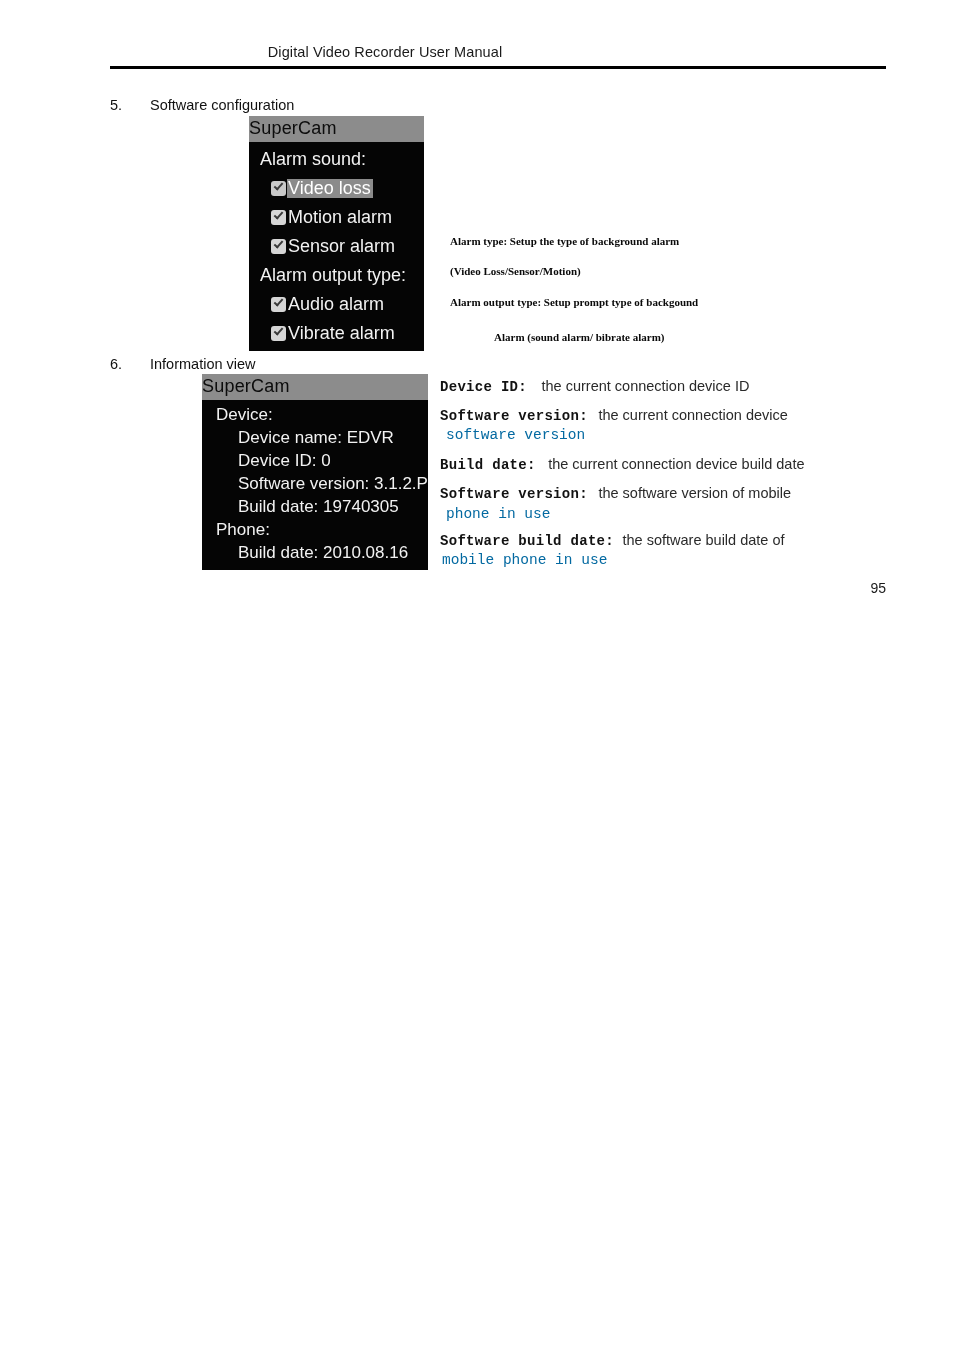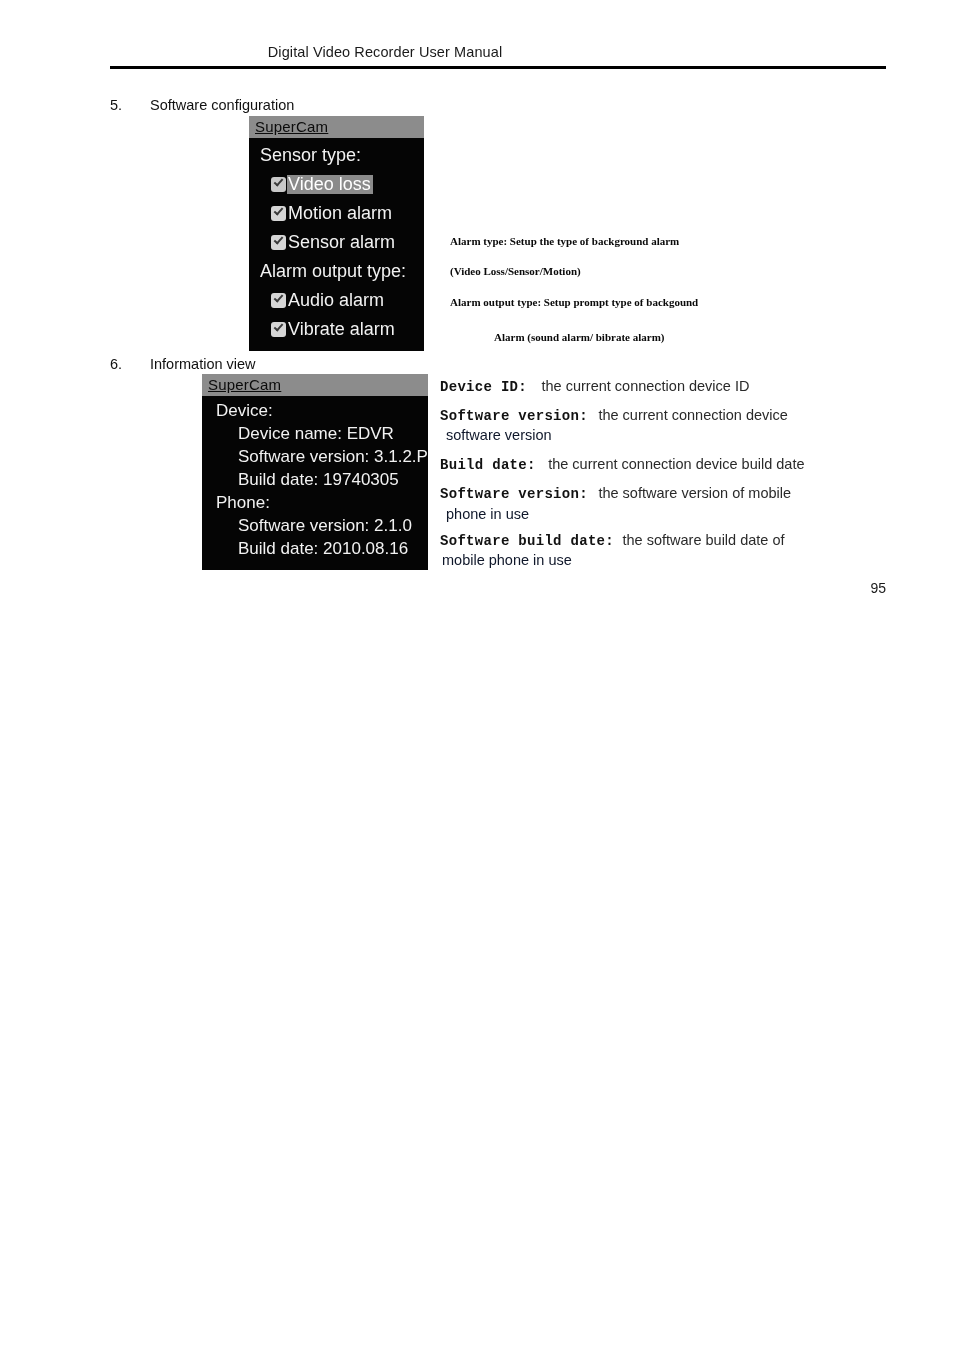--- a/index.html
+++ b/index.html
@@ -48,25 +48,24 @@
 
   
   .phone-panel {
     position: absolute;
     background: #050505;
     box-sizing: border-box;
   }
   .panel-title {
     background: #8c8c8c;
     color: #0c0c0c;
-    font-size: 15px;
+    font-size: 18px;
     line-height: 1.28;
-    padding: 1px 0 2px 6px;
+    padding: 1px 0 2px 0;
     letter-spacing: 0.2px;
-    text-decoration: underline;
   }
   .panel-body {
     padding-top: 3px;
   }
   .panel-row {
     color: #f2f2f2;
     font-size: 17.5px;
     line-height: 1.0;
     white-space: nowrap;
     display: flex;
@@ -144,23 +143,23 @@
     font-size: 14px;
     letter-spacing: 0.3px;
   }
   .ann-desc {
     font-family: "Liberation Sans", sans-serif;
     font-size: 14.5px;
     color: #2a2a2a;
   }
   .ann-cont {
     position: absolute;
-    font-family: Liberation Sans, sans-serif;
-    font-size: 14.5px;
-    color: #0f172a;
+    font-family: Liberation Mono, monospace;
+    font-size: 14.5px;
+    color: #0369a1;
     white-space: nowrap;
   }
 
   
   .page-number {
     position: absolute;
     right: 68px;
     top: 580px;
     font-size: 14px;
     color: #1a1a1a;
@@ -174,21 +173,21 @@
 
 <div class="list-item" style="left:110px; top:97px;">
   <span class="num">5.</span><span>Software configuration</span>
 </div>
 
 <div class="phone-panel" id="alarm-panel" style="left:249px; top:116px; width:175px; height:235px;">
   <div class="panel-title">SuperCam</div>
   <div class="panel-body">
 
     <div class="panel-row">
-      <span class="row-label">Sensor type:</span>
+      <span class="row-label">Alarm sound:</span>
     </div>
 
     <div class="panel-row indented selected">
       <span class="cb-box"></span>
       <span class="row-label">Video loss</span>
     </div>
 
     <div class="panel-row indented">
       <span class="cb-box"></span>
       <span class="row-label">Motion alarm</span>
@@ -229,30 +228,30 @@
   <div class="panel-title">SuperCam</div>
   <div class="panel-body">
 
     <div class="panel-row">
       <span>Device:</span>
     </div>
     <div class="panel-row sub">
       <span>Device name: EDVR</span>
     </div>
     <div class="panel-row sub">
+      <span>Device ID: 0</span>
+    </div>
+    <div class="panel-row sub">
       <span>Software version: 3.1.2.P</span>
     </div>
     <div class="panel-row sub">
       <span>Build date: 19740305</span>
     </div>
     <div class="panel-row">
       <span>Phone:</span>
-    </div>
-    <div class="panel-row sub">
-      <span>Software version: 2.1.0</span>
     </div>
     <div class="panel-row sub">
       <span>Build date: 2010.08.16</span>
     </div>
 
   </div>
 </div>
 
 <div class="ann-line" style="left:440px; top:377px;">
   <span class="ann-label">Device ID:</span>

